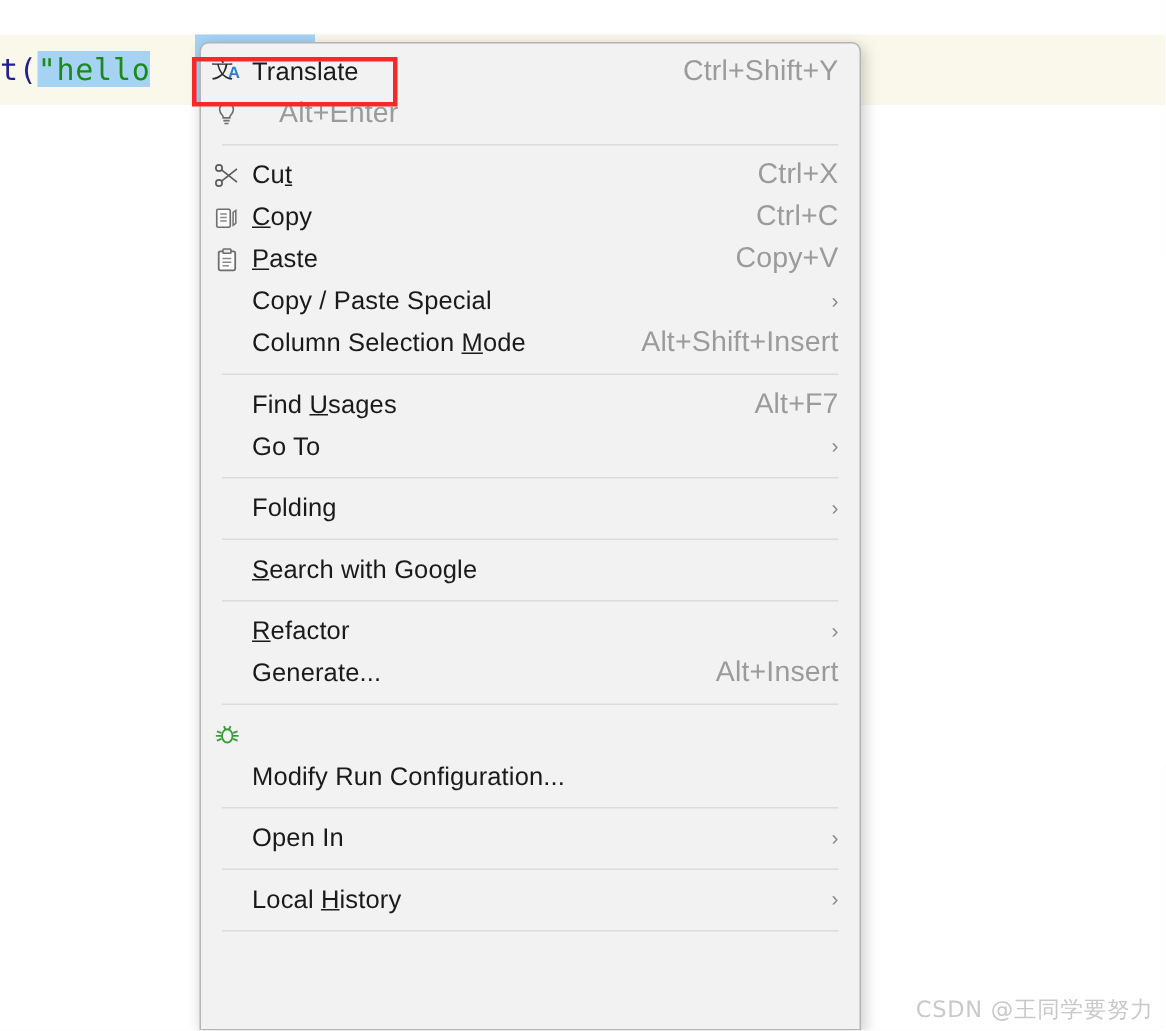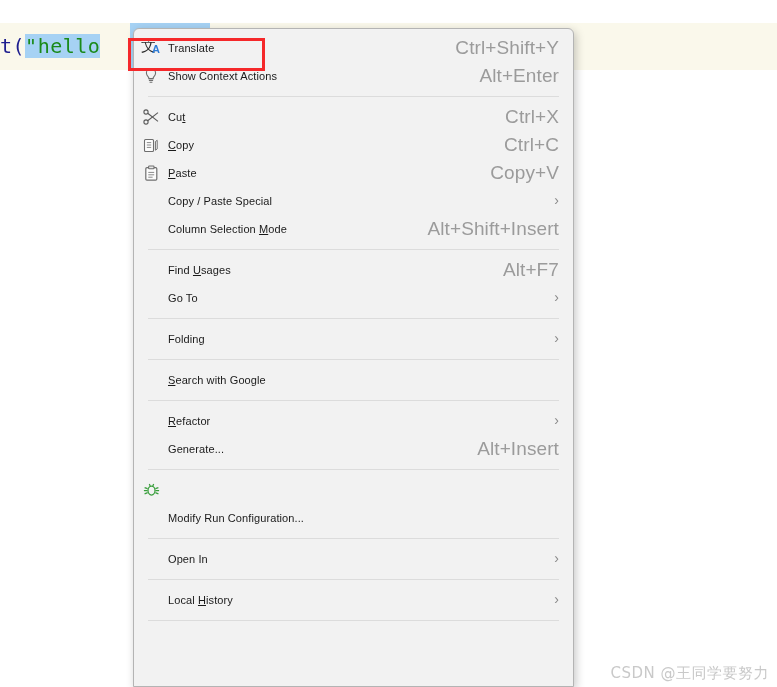--- a/index.html
+++ b/index.html
@@ -81,21 +81,21 @@
   .mi-icon {
     width: 34px;
     min-width: 34px;
     display: flex;
     align-items: center;
     justify-content: center;
     height: 100%;
   }
   .mi-label {
     flex: 1;
-    font-size: 11px;
+    font-size: 17px;
     color: #1a1a1a;
     white-space: nowrap;
     letter-spacing: 0.1px;
   }
   .mi-label .mn { text-decoration: underline; }
   .mi-shortcut {
     font-size: 19px;
     color: #9b9b9b;
     white-space: nowrap;
     margin-left: 18px;
@@ -180,21 +180,20 @@
         <span class="mi-shortcut">Ctrl+Shift+Y</span>
       </div>
       <div class="menu-item">
         <span class="mi-icon">
           <svg width="16" height="18" viewBox="0 0 16 18">
             <path d="M8 1.5c-2.6 0-4.6 2-4.6 4.5 0 1.7 1 2.9 1.8 3.8.4.5.6.8.6 1.2v.6h4.4v-.6c0-.4.2-.7.6-1.2.8-.9 1.8-2.1 1.8-3.8 0-2.5-2-4.5-4.6-4.5z" fill="none" stroke="#6e6e6e" stroke-width="1.1"></path>
             <line x1="5.9" y1="13.4" x2="10.1" y2="13.4" stroke="#6e6e6e" stroke-width="1.1"></line>
             <line x1="6.6" y1="15.3" x2="9.4" y2="15.3" stroke="#6e6e6e" stroke-width="1.1"></line>
           </svg>
         </span>
-        <span class="mi-label">Show Context Actions</span>
         <span class="mi-shortcut">Alt+Enter</span>
       </div>
       <div class="menu-sep"></div>
       <div class="menu-item">
         <span class="mi-icon">
           <svg width="17" height="16" viewBox="0 0 17 16">
             <circle cx="3" cy="3" r="2.1" fill="none" stroke="#5a5a5a" stroke-width="1.1"></circle>
             <circle cx="3" cy="13" r="2.1" fill="none" stroke="#5a5a5a" stroke-width="1.1"></circle>
             <line x1="4.7" y1="4.3" x2="15" y2="12.4" stroke="#5a5a5a" stroke-width="1.1"></line>
             <line x1="4.7" y1="11.7" x2="15" y2="3.6" stroke="#5a5a5a" stroke-width="1.1"></line>

